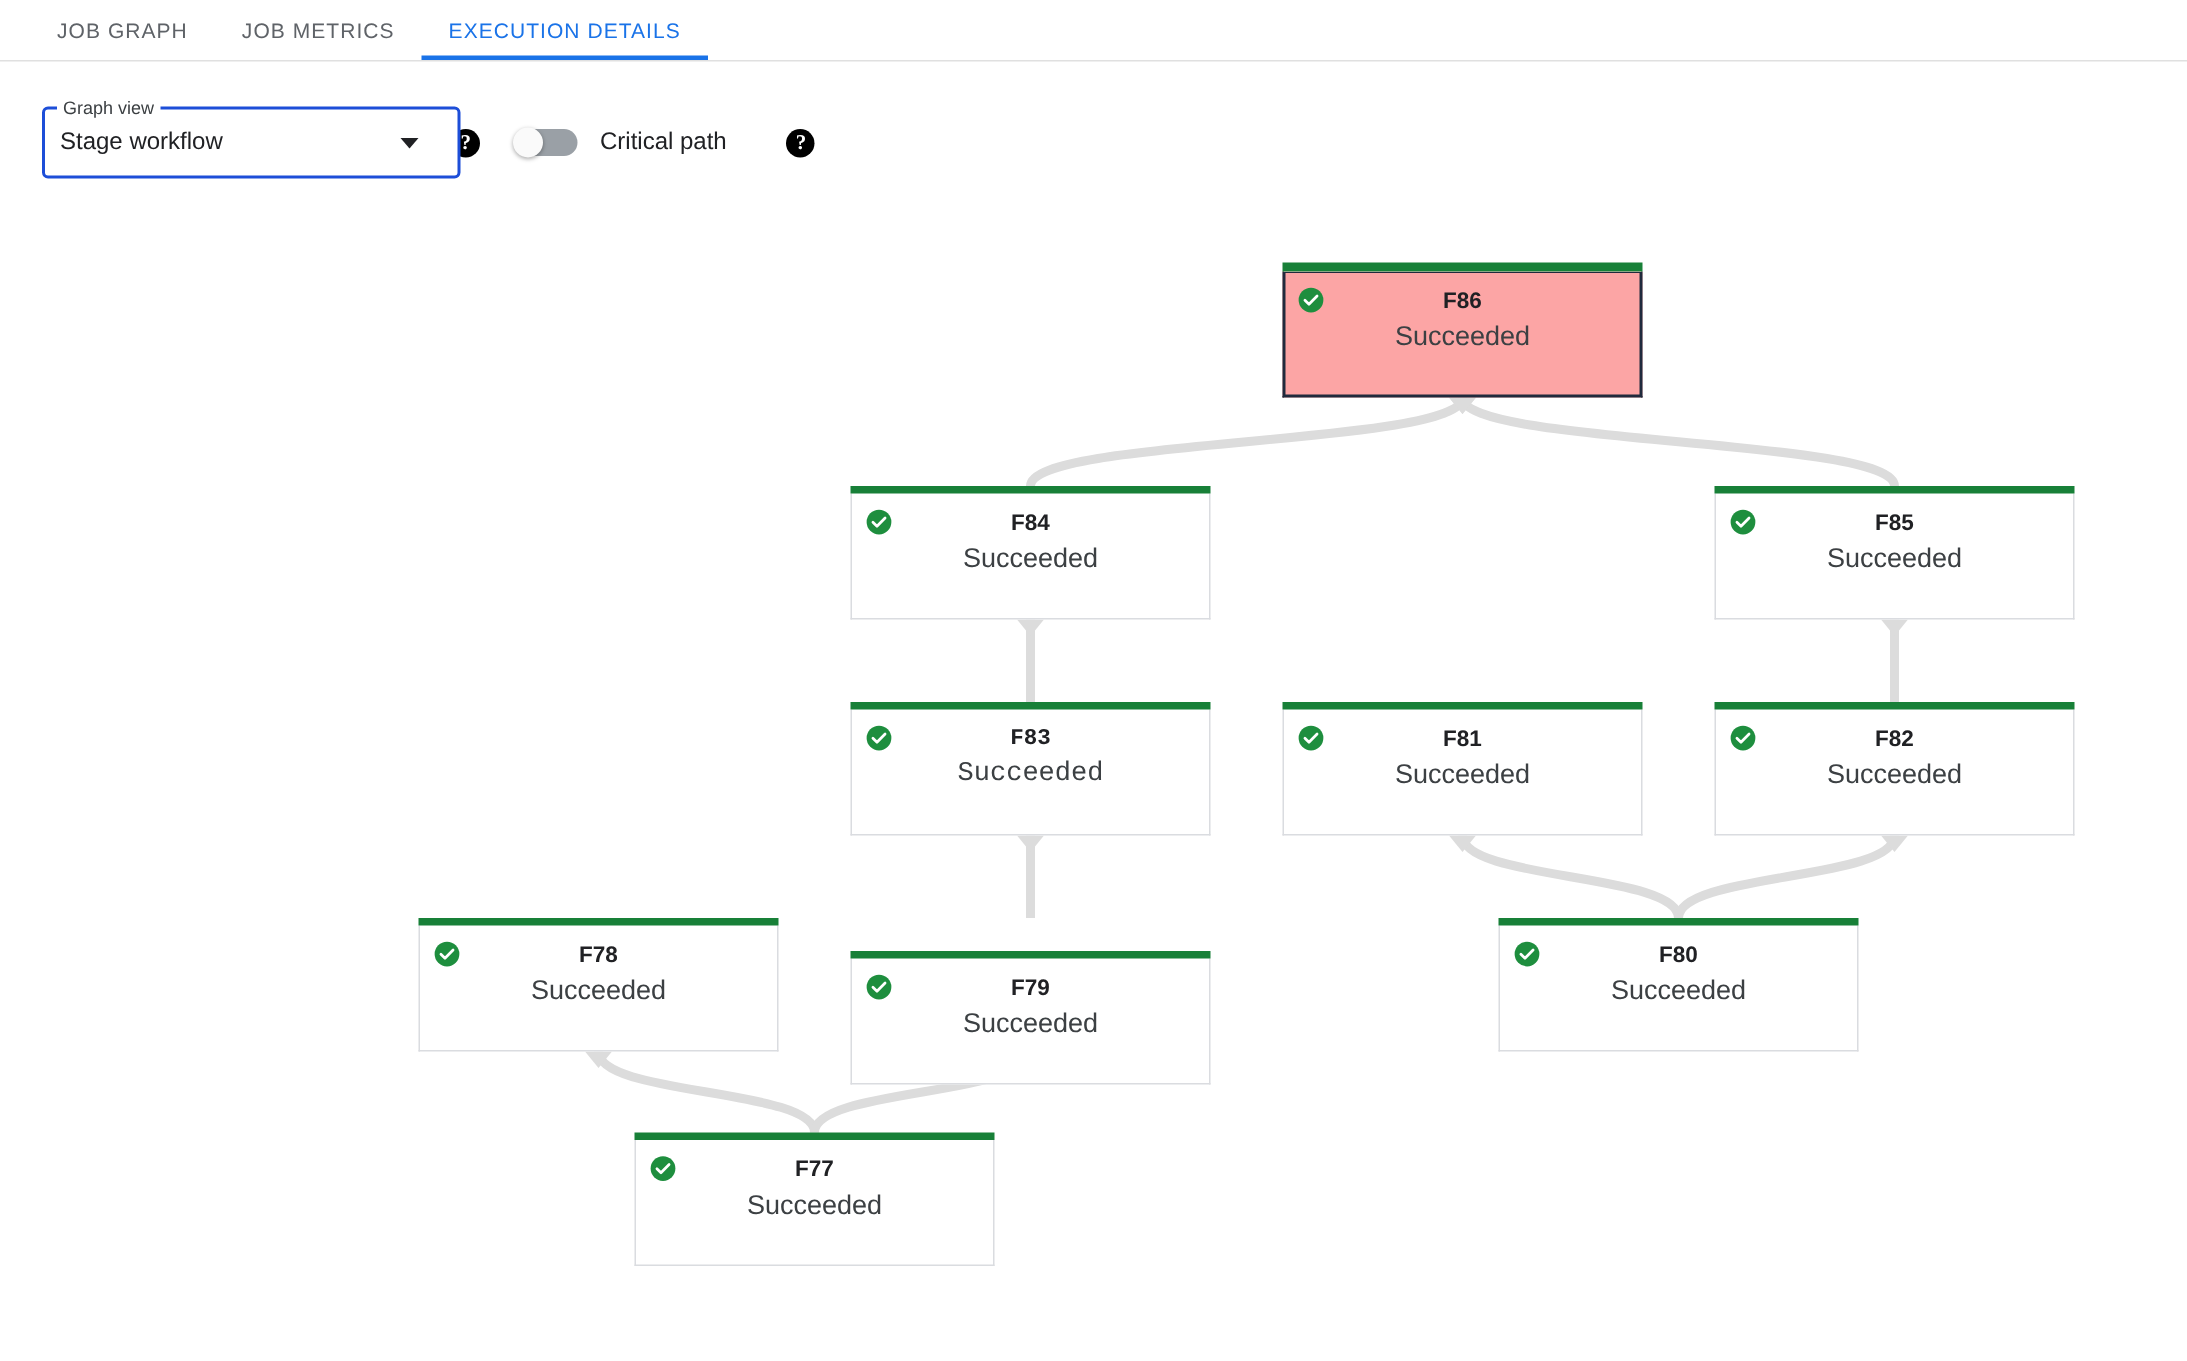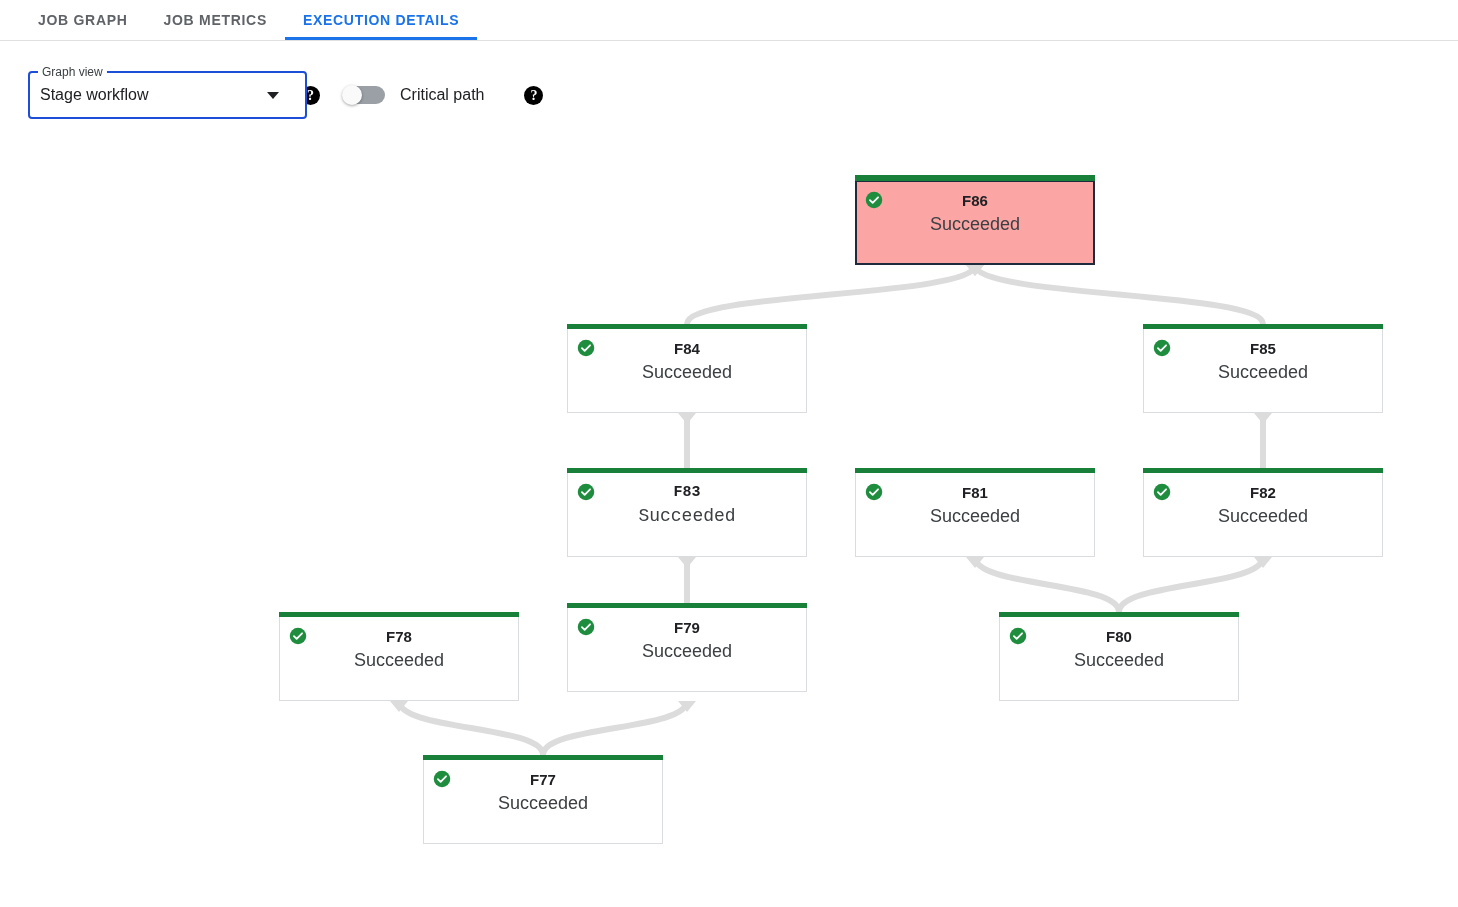--- a/index.html
+++ b/index.html
@@ -21,21 +21,21 @@
     align-items: stretch;
     padding-left: 20px;
   }
   .tab {
     position: relative;
     display: flex;
     align-items: center;
     padding: 0 18px;
     font-size: 14px;
     letter-spacing: .7px;
-    font-weight: 700;
+    font-weight: 400;
     color: #5f6368;
     text-transform: uppercase;
     cursor: pointer;
     white-space: nowrap;
     user-select: none;
   }
   .tab.active { color: #1a73e8; }
   .tab.active::after {
     content: "";
     position: absolute;
@@ -310,21 +310,21 @@
       </div>
       <div class="node" style="left: 279px; top: 486px;">
         <div class="topbar" style="background: rgb(24, 128, 56);"></div>
         <svg class="status-icon" viewBox="0 0 24 24">
           <circle cx="12" cy="12" r="11" fill="#1e8e3e"></circle>
           <path d="M6.6 12.2 L10.2 15.8 L17.4 8.4" stroke="#ffffff" stroke-width="2.4" fill="none" stroke-linecap="round" stroke-linejoin="round"></path>
         </svg>
         <div class="title">F78</div>
         <div class="subtitle">Succeeded</div>
       </div>
-      <div class="node" style="left: 567px; top: 477px; padding-left: 37px;">
+      <div class="node" style="left: 567px; top: 508px; padding-left: 37px;">
         <div class="topbar" style="background: rgb(24, 128, 56);"></div>
         <svg class="status-icon" viewBox="0 0 24 24">
           <circle cx="12" cy="12" r="11" fill="#1e8e3e"></circle>
           <path d="M6.6 12.2 L10.2 15.8 L17.4 8.4" stroke="#ffffff" stroke-width="2.4" fill="none" stroke-linecap="round" stroke-linejoin="round"></path>
         </svg>
         <div class="title">F79</div>
         <div class="subtitle">Succeeded</div>
       </div>
       <div class="node" style="left: 999px; top: 486px;">
         <div class="topbar" style="background: rgb(24, 128, 56);"></div>

